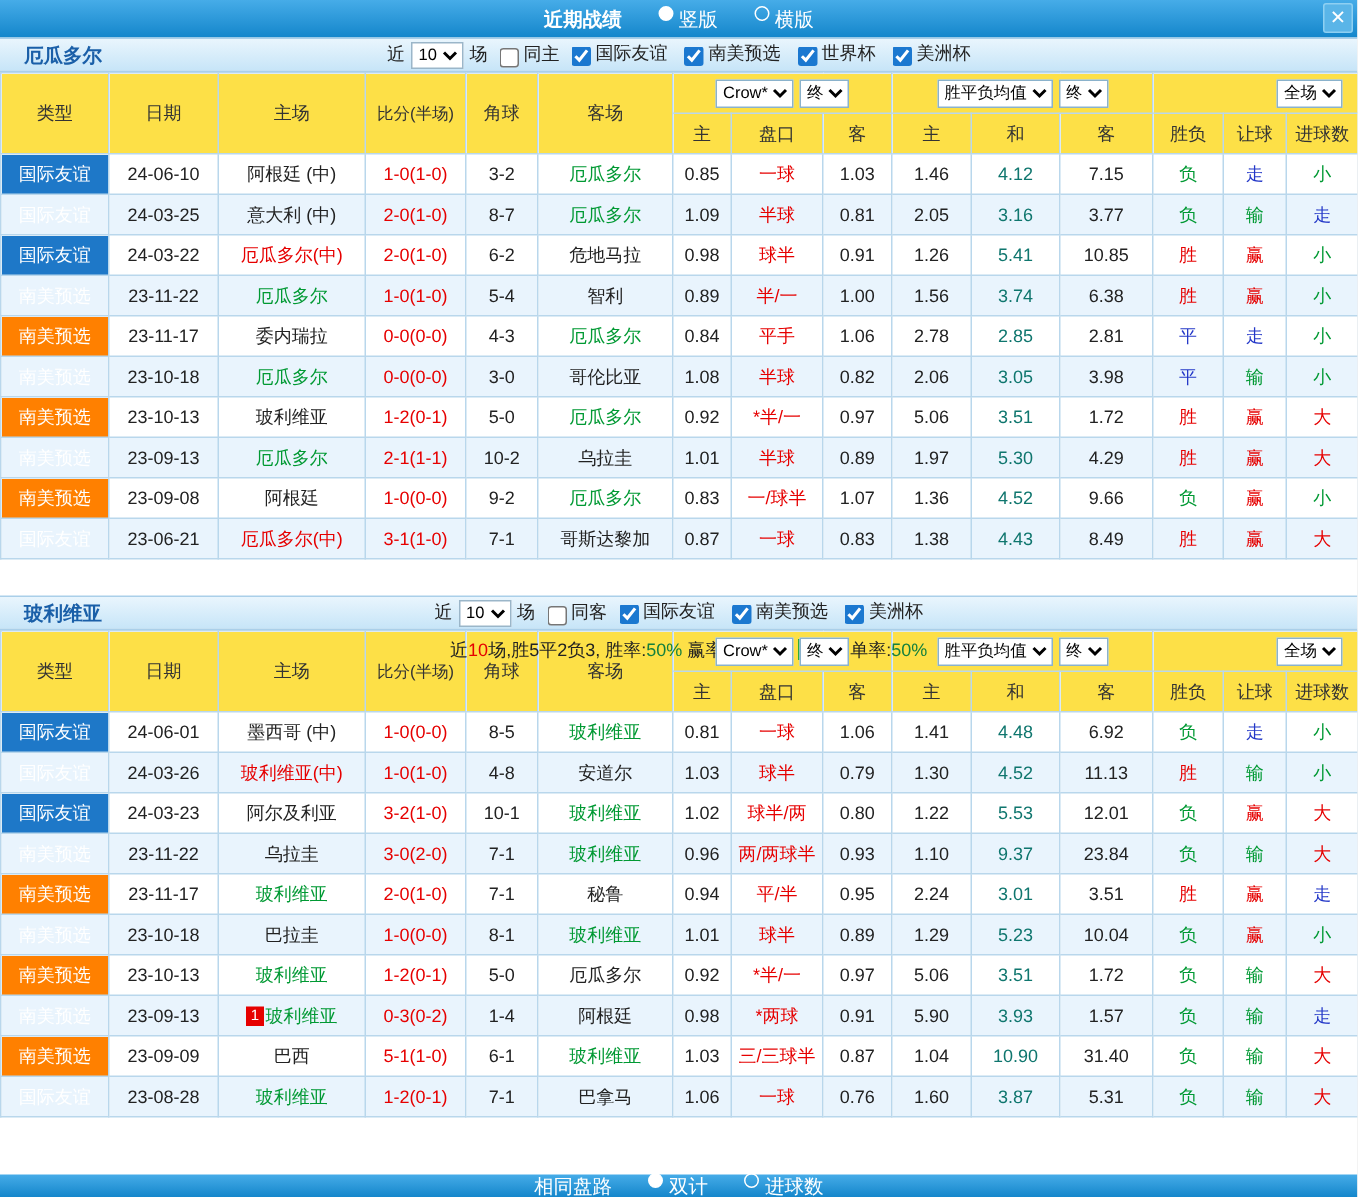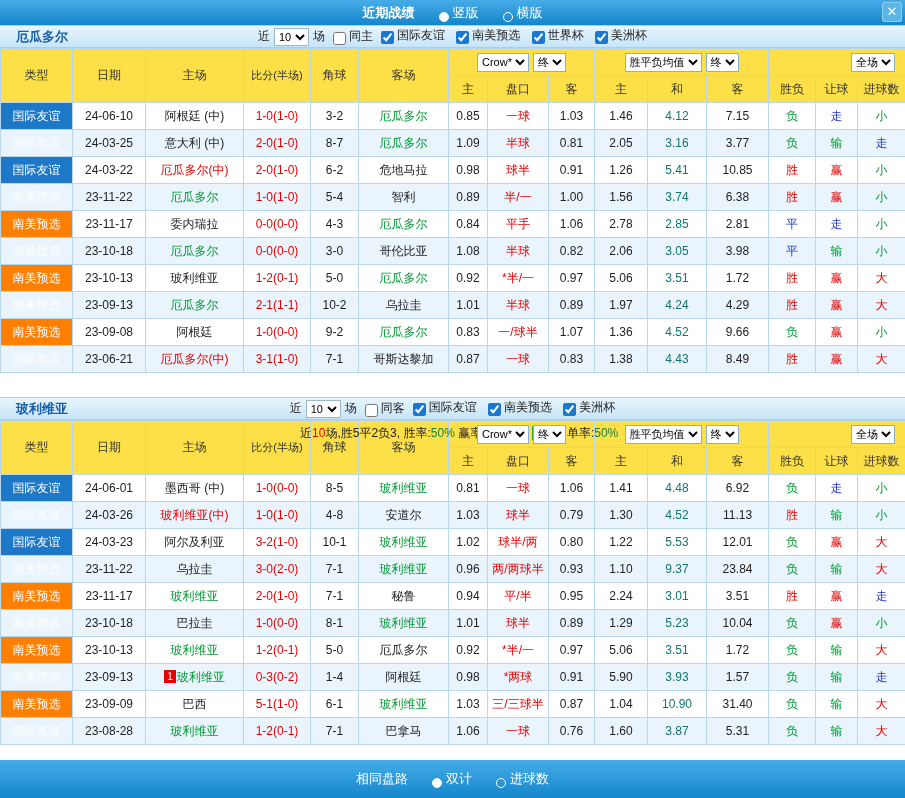--- a/index.html
+++ b/index.html
@@ -2,21 +2,21 @@
 <html><head>
 <meta charset="utf-8">
 <style>
 *{box-sizing:border-box;margin:0;padding:0}
 html,body{background:#eaeaea}
 .modal{width:905px;height:798px;background:#fff;position:relative;overflow:hidden;font-family:"Liberation Sans",sans-serif}
 .bar{height:25px;background:linear-gradient(#46ace8,#1486cb);display:flex;align-items:center;justify-content:center;color:#fff;font-size:13px;gap:24px;position:relative}
 .bar .title{font-weight:bold}
 .rad{width:10px;height:10px;border:1px solid #fff;border-radius:50%;display:inline-block;margin-right:4px;background:transparent}
 .rad.on{background:#fff}
-.opt{display:inline-flex;align-items:flex-end;cursor:pointer}
+.opt{display:inline-flex;align-items:flex-start;cursor:pointer}
 .close{position:absolute;top:2px;right:3px;width:20px;height:20px;background:#5ab5e8;color:#fff;border:1px solid #8ed0f2;border-radius:2px;font-size:13px;line-height:17px;text-align:center;cursor:pointer}
 .sec-head{height:23px;background:linear-gradient(#e9f5fd,#c7e5f8);border-top:1px solid #aacfe9;border-bottom:1px solid #aacfe9;position:relative;display:flex;align-items:center;justify-content:center;font-size:12px;color:#222}
 .sec-head .team{position:absolute;left:16px;font-size:13px;font-weight:bold;color:#1a5fa8}
 .ctrl{display:flex;align-items:center}
 .ctrl select{height:18px;font-size:11px;margin:0 4px;border:1px solid #9bb6c9;background:#fff}
 .ctrl label{display:inline-flex;align-items:flex-end;cursor:pointer}
 .ctrl input[type=checkbox]{width:13px;height:13px;accent-color:#1b78d0;margin:0 3px 0 8px}
 table{width:100%;border-collapse:collapse;table-layout:fixed}
 td{border:1px solid #b9d7ec;font-size:12px;text-align:center;height:27px;overflow:hidden;white-space:nowrap;color:#222;padding:0}
 thead td{background:#fde047;color:#333}
@@ -28,21 +28,21 @@
 td.c-blue{background:#1e78c8;color:#fff}
 td.c-orange{background:#ff8000;color:#fff}
 .c-k{color:#222}.c-g{color:#009933}.c-r{color:#e60000}.c-b{color:#2438c8}
 .score{color:#e60000}
 .hcap{color:#e60000}
 .draw{color:#0f766e}
 .card{display:inline-block;background:#e60000;color:#fff;width:12px;height:13px;line-height:13px;font-size:10px;margin-right:1px;vertical-align:1px}
 .summary{height:24px;line-height:24px;text-align:center;font-size:12px;color:#222;white-space:pre-wrap}
 .summary .c-b{color:#15803d}
 .summary .c-gb{background:#2bab3c;color:#fff;padding:0 4px}
-.footer{position:absolute;left:0;right:0;bottom:0;height:38px}
+.footer{position:absolute;left:0;right:0;bottom:0;height:15px}
 </style>
 </head>
 <body>
 
 <div class="modal">
 
   <div class="bar">
     <span class="title">近期战绩</span>
     <span class="opt">
       <span class="rad on"></span>
@@ -280,21 +280,21 @@
             <td class="c-orange">南美预选</td>
             <td>23-09-13</td>
             <td><span class="c-g">厄瓜多尔</span></td>
             <td class="score">2-1(1-1)</td>
             <td>10-2</td>
             <td><span class="c-k">乌拉圭</span></td>
             <td>1.01</td>
             <td class="hcap">半球</td>
             <td>0.89</td>
             <td>1.97</td>
-            <td class="draw">4.24</td>
+            <td class="draw">5.30</td>
             <td>4.29</td>
             <td class="c-r">胜</td>
             <td class="c-r">赢</td>
             <td class="c-r">大</td>
           </tr>
 
           <tr>
             <td class="c-orange">南美预选</td>
             <td>23-09-08</td>
             <td><span class="c-k">阿根廷</span></td>

